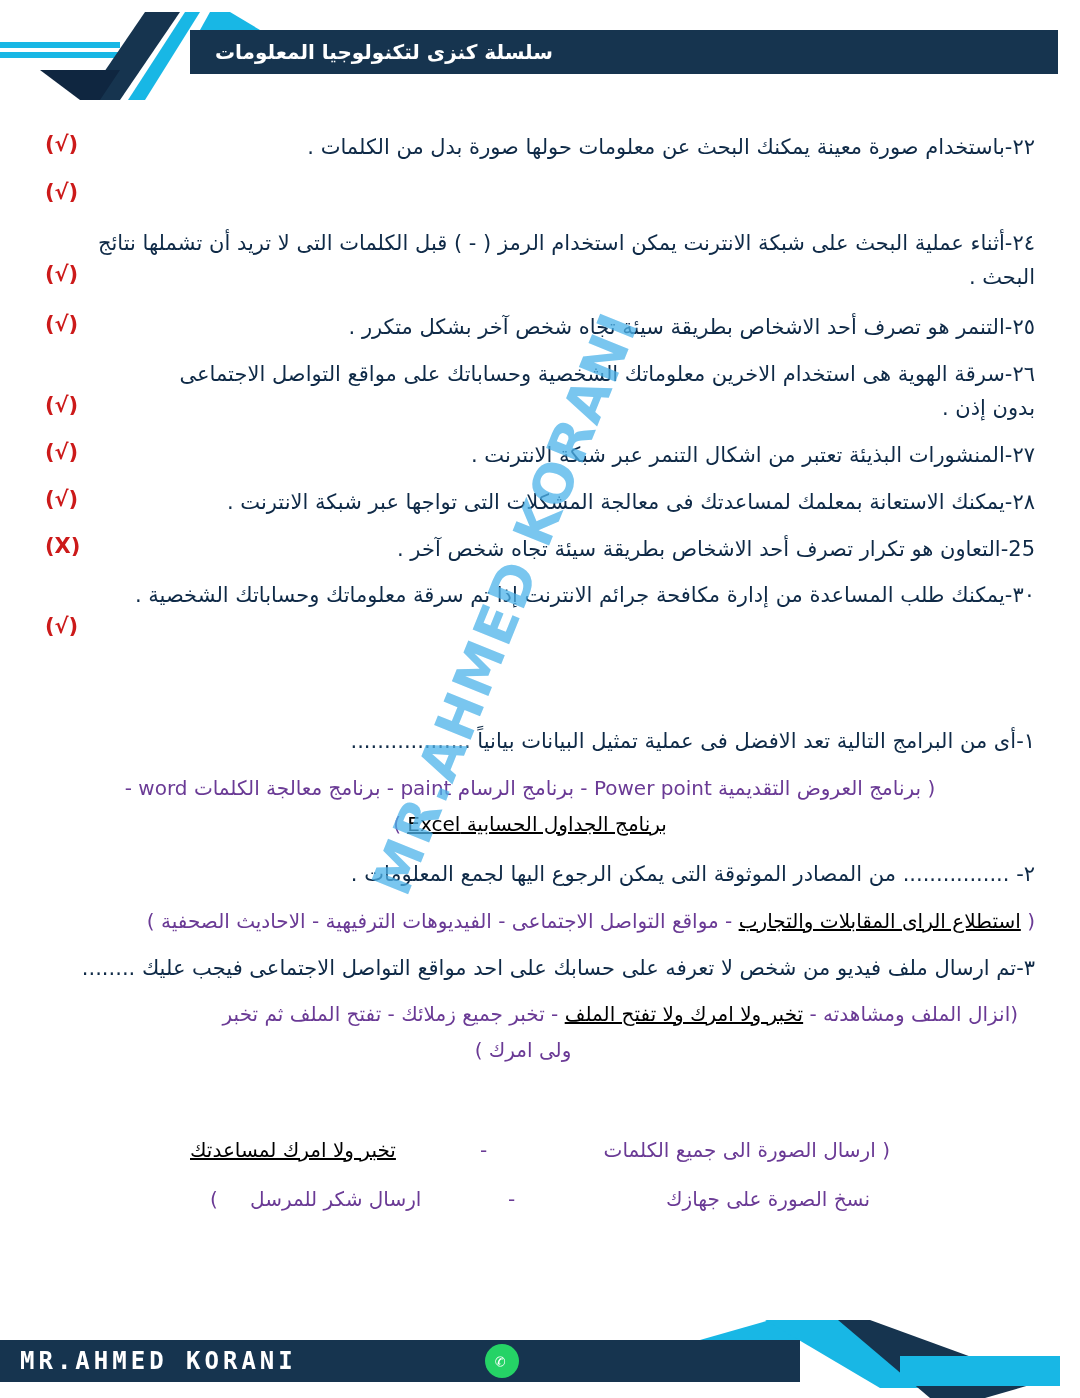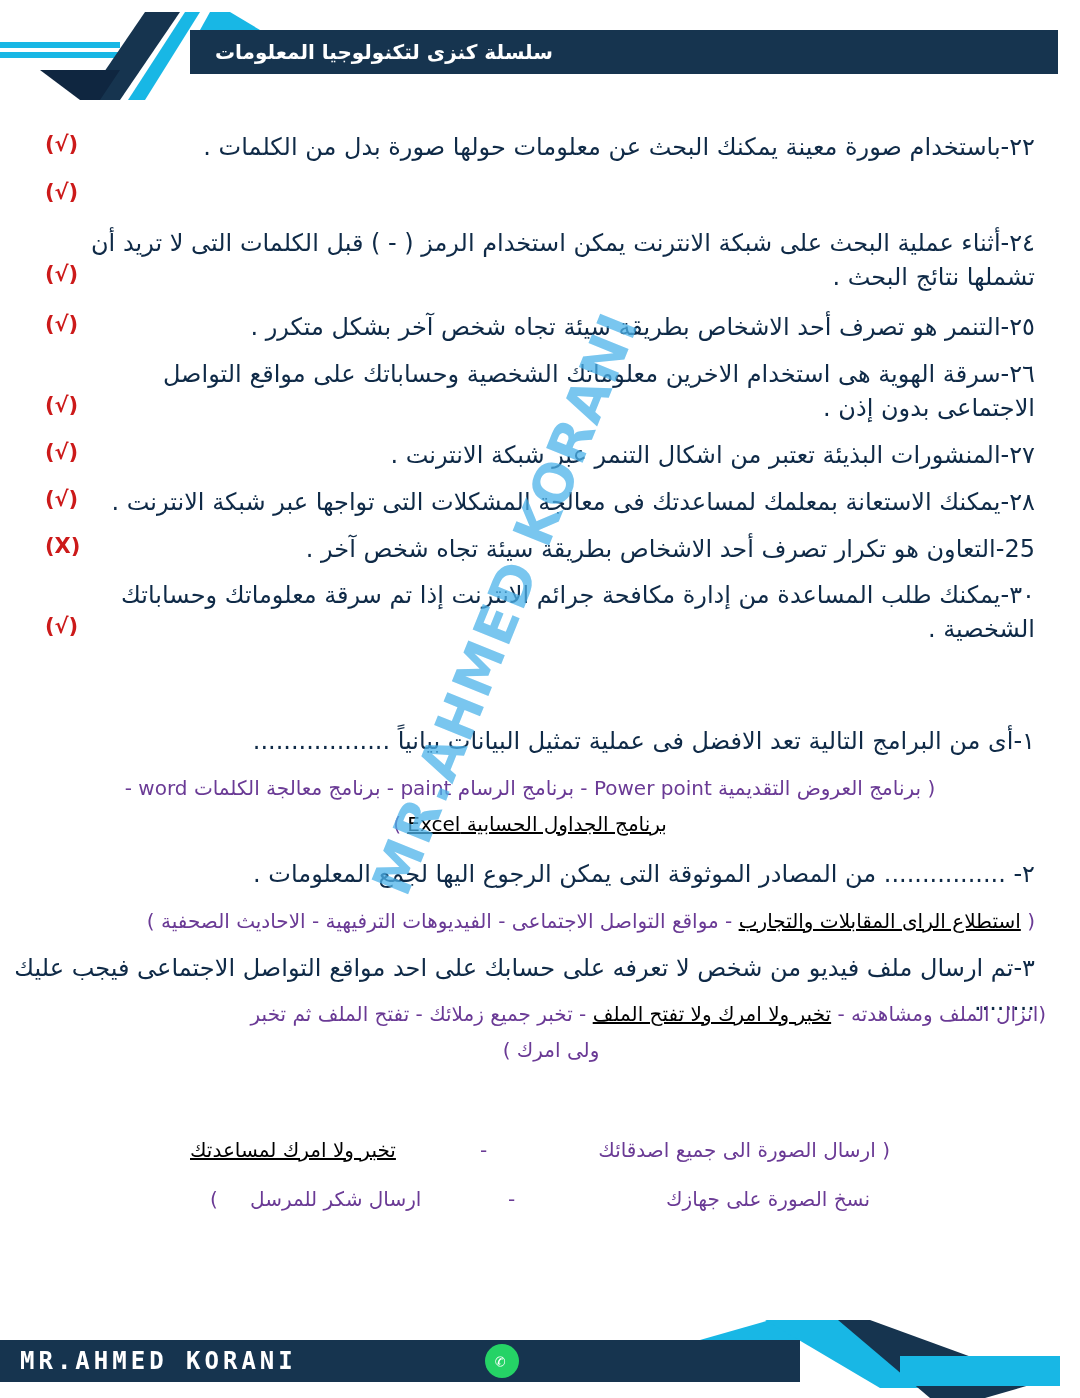--- a/index.html
+++ b/index.html
@@ -27,21 +27,21 @@
       color:#ffffff; font-size:24px; font-weight:bold; letter-spacing:3px;
       font-family:"DejaVu Sans Mono", monospace; display:flex; align-items:center; gap:6px;
     }
     .wa-icon {
       width:34px; height:34px; border-radius:50%; background:#25d366; display:inline-flex;
       align-items:center; justify-content:center; color:#fff; font-size:18px;
     }
     .content { position:absolute; left:0; top:0; width:1080px; height:1398px; }
     .q {
       position:absolute; right:45px; direction:rtl; color:#0f2a47;
-      font-size:24px; line-height:34px; text-align:right;
+      font-size:21px; line-height:34px; text-align:right;
     }
     .mark {
       position:absolute; left:45px; color:#cc1a1a; font-size:21px; font-weight:bold;
       direction:ltr; font-family:"DejaVu Sans", sans-serif;
     }
     .section-title {
       position:absolute; right:45px; top:662px; direction:rtl; color:#c0182a;
       font-size:21px; font-weight:bold; text-decoration:underline; text-decoration-color:#c0182a;
     }
     .opts {
@@ -106,28 +106,28 @@
       <span class="correct">برنامج الجداول الحسابية  Excel</span><span> )</span>
     </div>
   </div>
 
   <div class="q" style="top:857px">٢- ................ من المصادر الموثوقة التى يمكن الرجوع اليها لجمع المعلومات .</div>
   <div class="opts" style="right:45px; top:903px; text-align:right">
     <span>( </span><span class="correct">استطلاع الراى المقابلات والتجارب</span><span> - مواقع التواصل الاجتماعى -  الفيديوهات الترفيهية - الاحاديث الصحفية )</span>
   </div>
 
   <div class="q" style="top:951px">٣-تم ارسال ملف فيديو من شخص لا تعرفه على حسابك على احد مواقع التواصل الاجتماعى فيجب عليك ........</div>
-  <div class="opts" style="right:34px; top:996px; width:990px">
+  <div class="opts" style="right:62px; top:996px; width:990px">
     <div style="text-align:right">
       <span>(انزال الملف ومشاهدته  -  </span><span class="correct">تخبر ولا امرك ولا تفتح الملف</span><span>  -  تخبر جميع زملائك  -  تفتح الملف ثم تخبر</span>
     </div>
     <div>ولى امرك )</div>
   </div>
 
-  <div class="opts" style="right:190px; top:1132px">( ارسال الصورة الى جميع اصدقائك</div>
+  <div class="opts" style="right:190px; top:1132px">( ارسال الصورة الى جميع الكلمات</div>
   <div class="opts" style="left:480px; top:1132px">-</div>
   <div class="opts" style="right:210px; top:1181px">نسخ الصورة على جهازك</div>
   <div class="opts" style="left:190px; top:1132px">
     <span class="correct">تخبر ولا امرك لمساعدتك</span>
   </div>
   <div class="opts" style="left:508px; top:1181px">-</div>
   <div class="opts" style="left:250px; top:1181px">ارسال شكر للمرسل</div>
   <div class="opts" style="left:210px; top:1181px">)</div>
 
   <div class="watermark">MR.AHMED KORANI</div>

